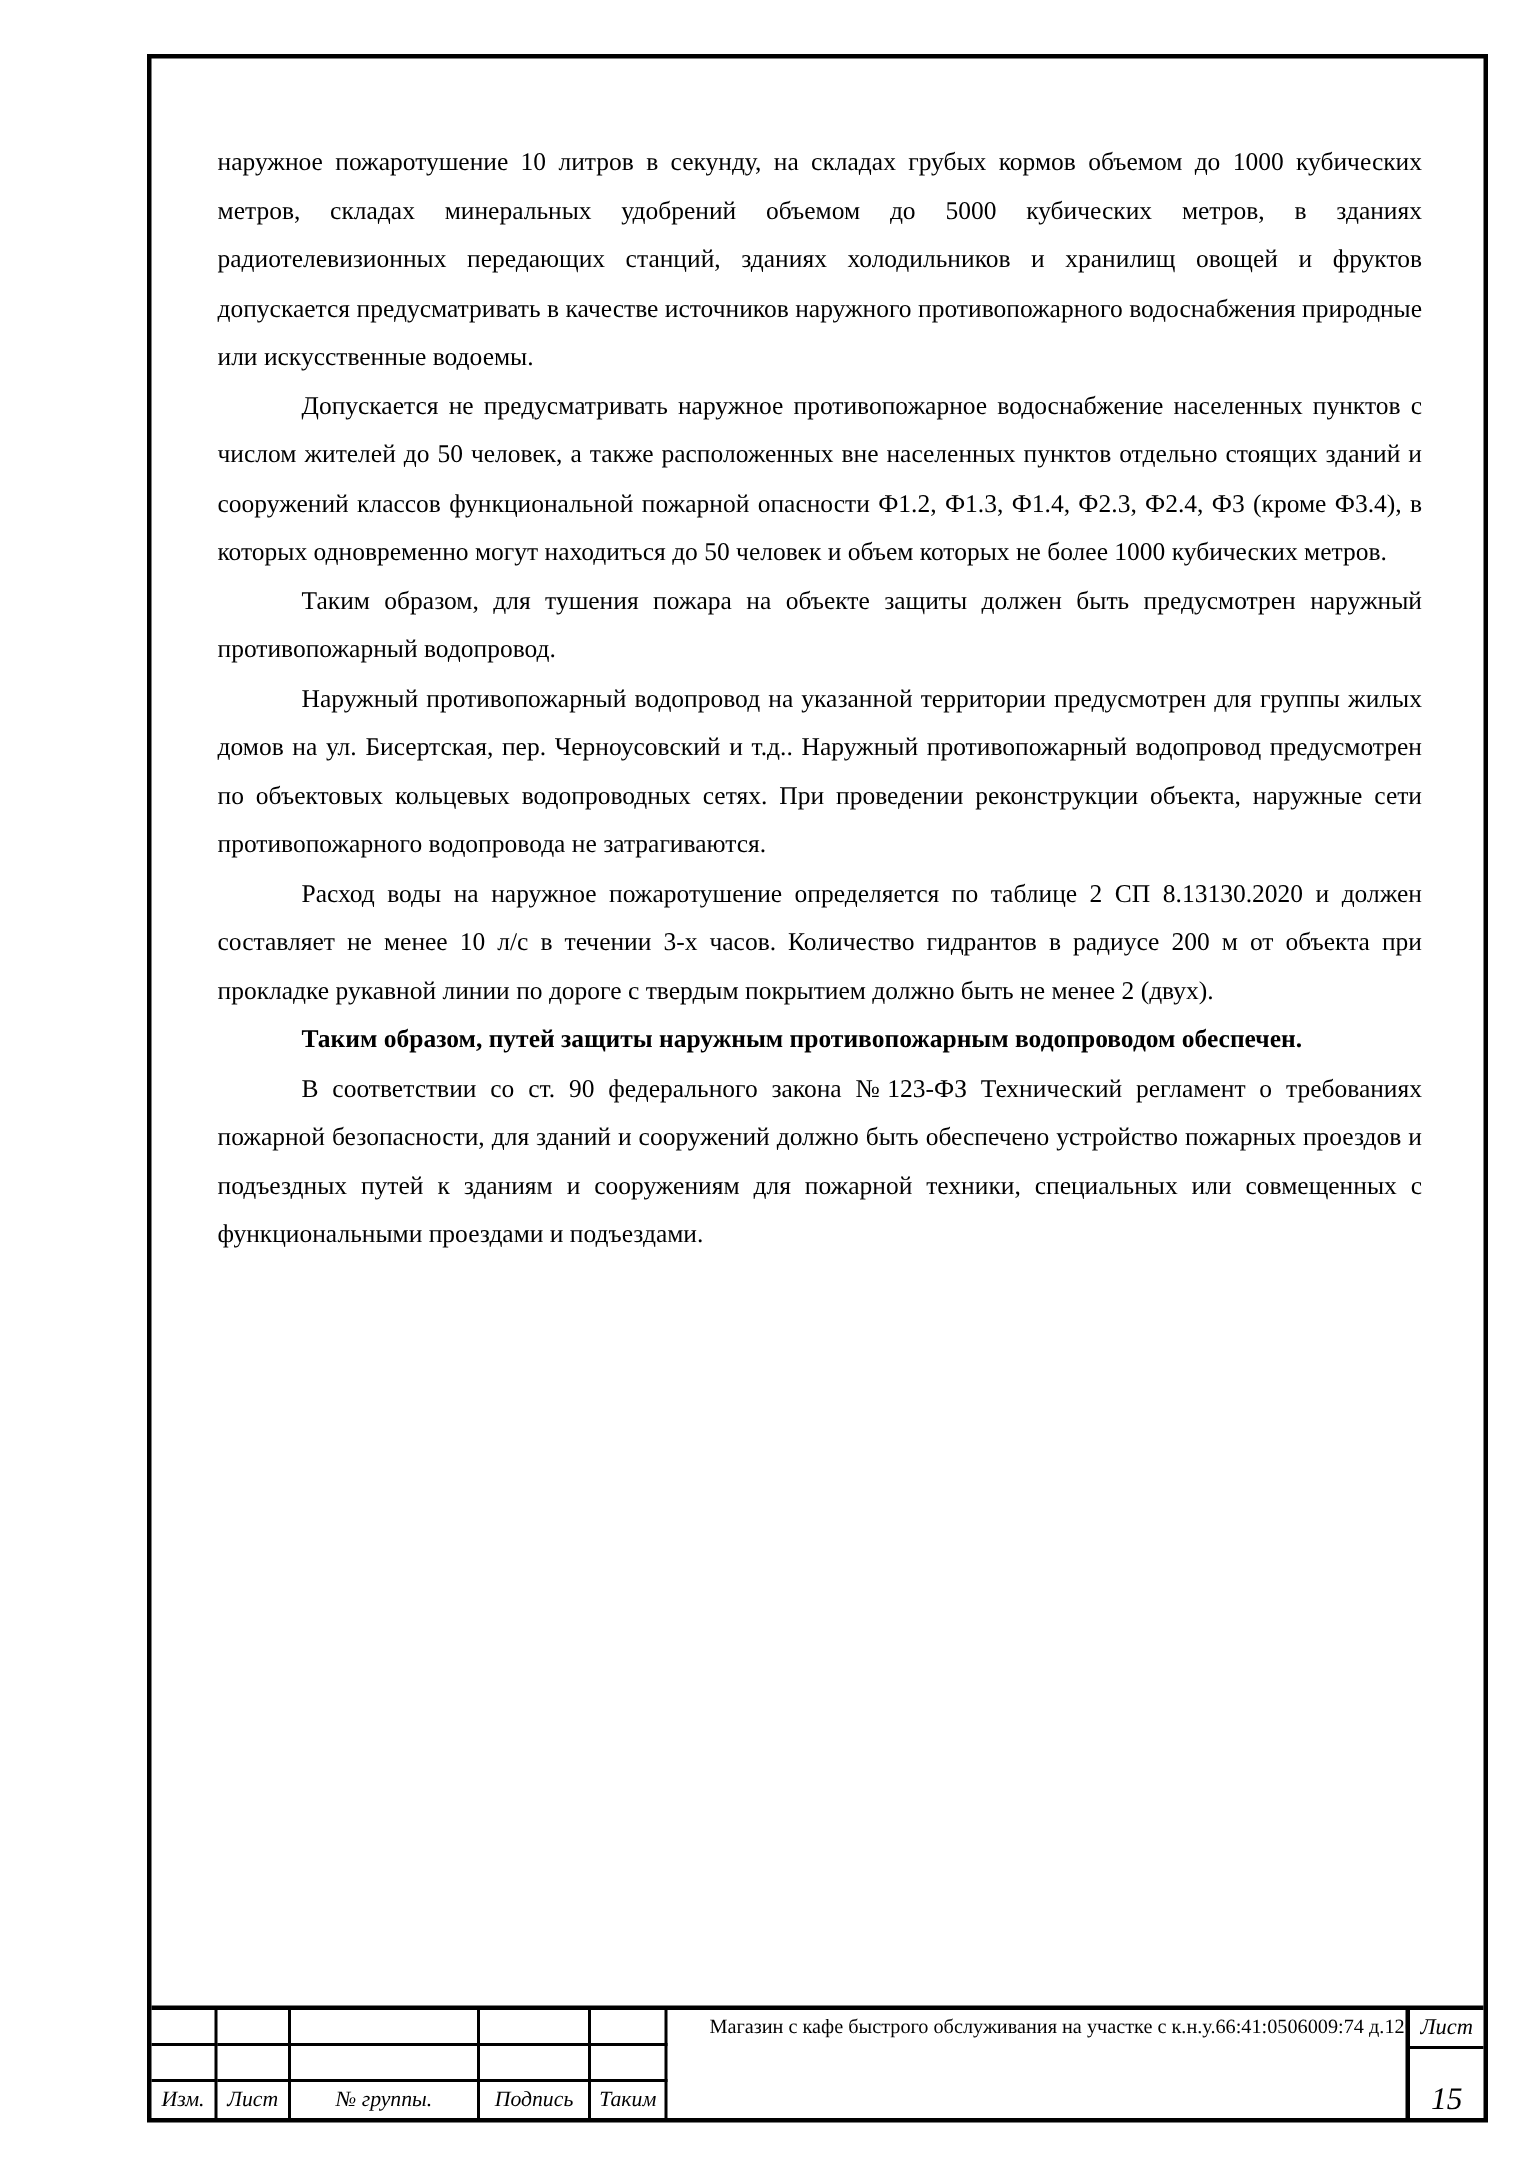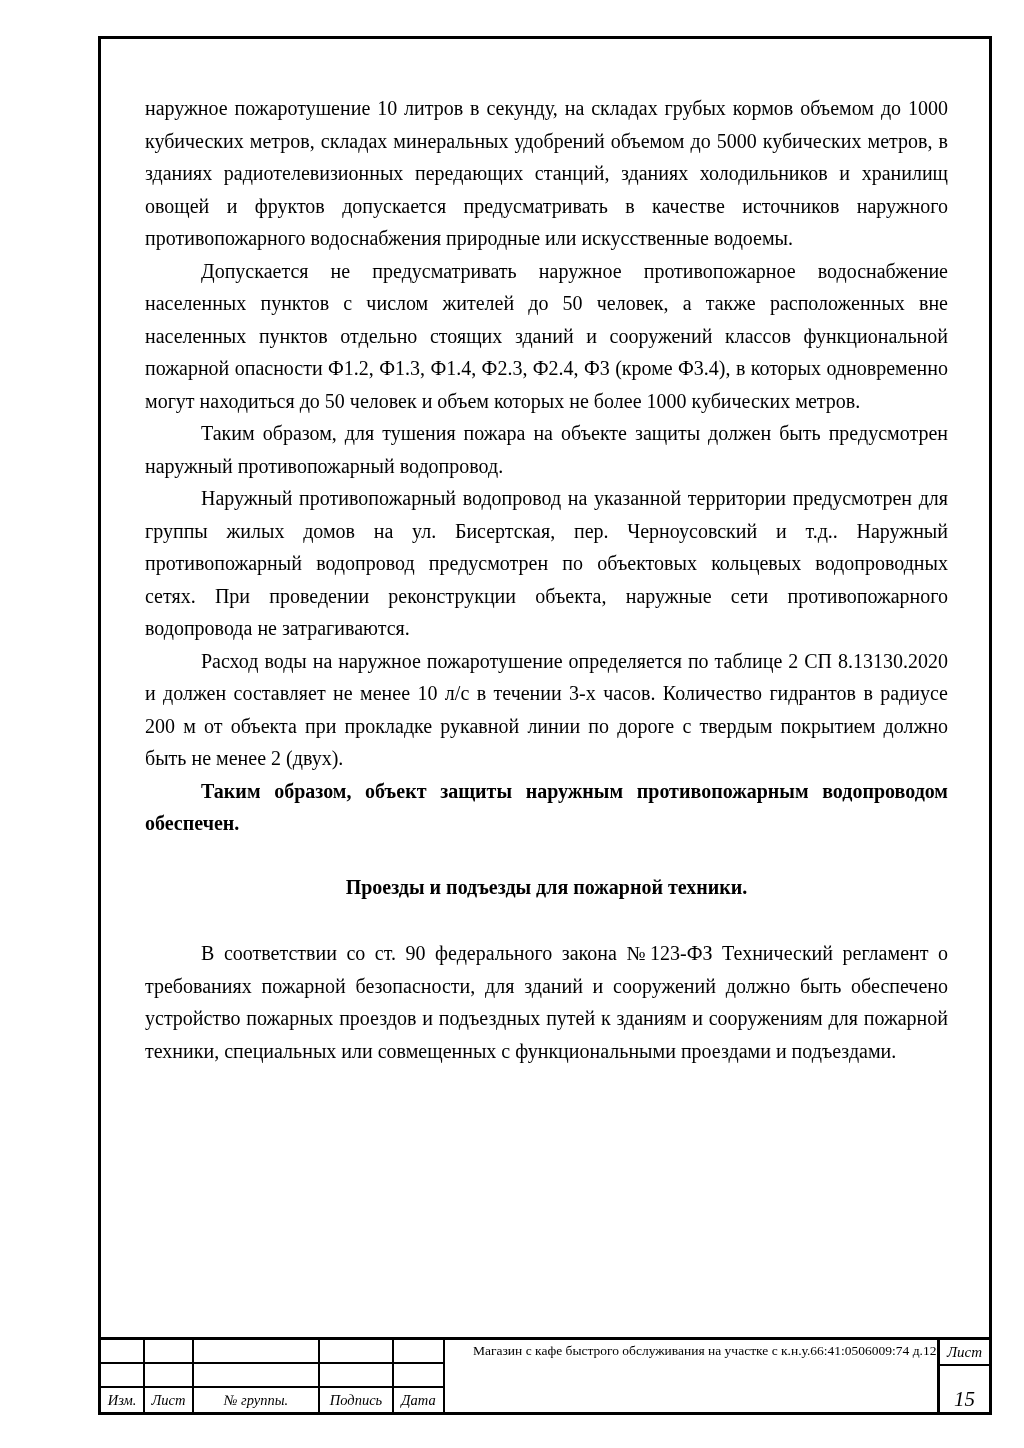--- a/index.html
+++ b/index.html
@@ -23,21 +23,21 @@
     width: 894px;
     height: 1379px;
     border: 3px solid #000;
     box-sizing: border-box;
     display: flex;
     flex-direction: column;
   }
   .content {
     flex: 1 1 auto;
     padding: 53px 41px 0 44px;
-    font-size: 20px;
+    font-size: 17px;
     line-height: 32.5px;
     text-align: justify;
     overflow: hidden;
   }
   .content p {
     margin: 0;
     text-indent: 56px;
   }
   .content p.first {
     text-indent: 0;
@@ -123,42 +123,41 @@
 
 <div class="page">
   <div class="frame">
 
     <div class="content">
       <p class="first">наружное пожаротушение 10 литров в секунду, на складах грубых кормов объемом до 1000 кубических метров, складах минеральных удобрений объемом до 5000 кубических метров, в зданиях радиотелевизионных передающих станций, зданиях холодильников и хранилищ овощей и фруктов допускается предусматривать в качестве источников наружного противопожарного водоснабжения природные или искусственные водоемы.</p>
       <p>Допускается не предусматривать наружное противопожарное водоснабжение населенных пунктов с числом жителей до 50 человек, а также расположенных вне населенных пунктов отдельно стоящих зданий и сооружений классов функциональной пожарной опасности Ф1.2, Ф1.3, Ф1.4, Ф2.3, Ф2.4, Ф3 (кроме Ф3.4), в которых одновременно могут находиться до 50 человек и объем которых не более 1000 кубических метров.</p>
       <p>Таким образом, для тушения пожара на объекте защиты должен быть предусмотрен наружный противопожарный водопровод.</p>
       <p>Наружный противопожарный водопровод на указанной территории предусмотрен для группы жилых домов на ул. Бисертская, пер. Черноусовский и т.д.. Наружный противопожарный водопровод предусмотрен по объектовых кольцевых водопроводных сетях. При проведении реконструкции объекта, наружные сети противопожарного водопровода не затрагиваются.</p>
       <p>Расход воды на наружное пожаротушение определяется по таблице 2 СП 8.13130.2020 и должен составляет не менее 10 л/с в течении 3-х часов. Количество гидрантов в радиусе 200 м от объекта при прокладке рукавной линии по дороге с твердым покрытием должно быть не менее 2 (двух).</p>
-      <p class="conclusion">Таким образом, объект защиты наружным противопожарным водопроводом обеспечен.</p>
-      <p class="section-heading">Проезды и подъезды для пожарной техники.</p>
+      <p class="conclusion">Таким образом, путей защиты наружным противопожарным водопроводом обеспечен.</p>
       <p>В соответствии со ст. 90 федерального закона №123-ФЗ Технический регламент о требованиях пожарной безопасности, для зданий и сооружений должно быть обеспечено устройство пожарных проездов и подъездных путей к зданиям и сооружениям для пожарной техники, специальных или совмещенных с функциональными проездами и подъездами.</p>
     </div>
 
     <div class="title-block">
       <div class="tb-grid">
         <div class="tb-cell"></div>
         <div class="tb-cell"></div>
         <div class="tb-cell"></div>
         <div class="tb-cell"></div>
         <div class="tb-cell"></div>
         <div class="tb-cell"></div>
         <div class="tb-cell"></div>
         <div class="tb-cell"></div>
         <div class="tb-cell"></div>
         <div class="tb-cell"></div>
         <div class="tb-cell row-last">Изм.</div>
         <div class="tb-cell row-last">Лист</div>
         <div class="tb-cell row-last">№ группы.</div>
         <div class="tb-cell row-last">Подпись</div>
-        <div class="tb-cell row-last">Дата</div>
+        <div class="tb-cell row-last">Таким</div>
       </div>
       <div class="tb-title">Магазин с кафе быстрого обслуживания на участке с к.н.у.66:41:0506009:74 д.126/2</div>
       <div class="tb-sheet">
         <div class="tb-sheet-label">Лист</div>
         <div class="tb-sheet-number">15</div>
       </div>
     </div>
 
   </div>
 </div>

